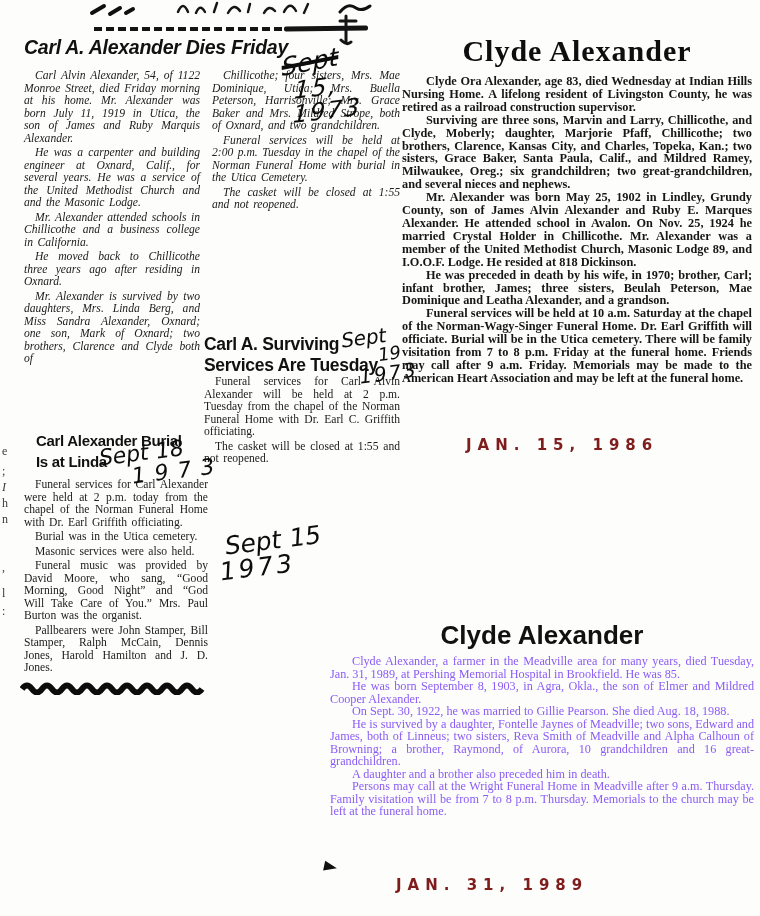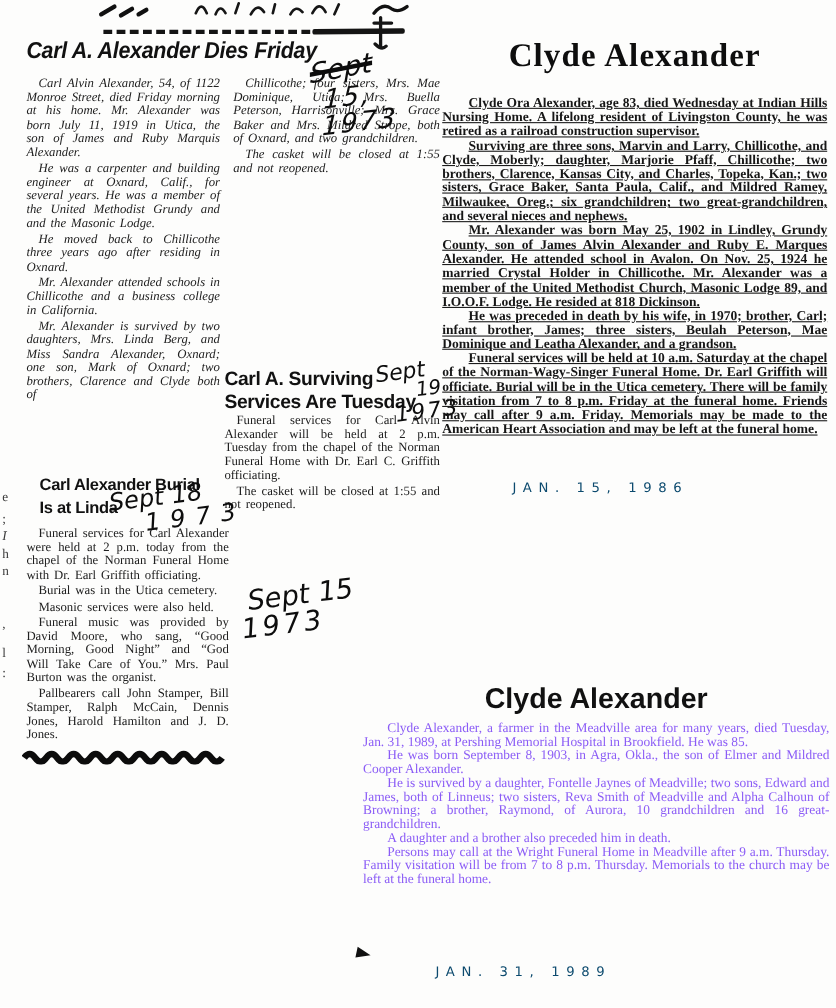--- a/index.html
+++ b/index.html
@@ -27,21 +27,21 @@
   .clip-services .np{margin-top:0;}
   .clip-burial{left:24px;top:430px;width:184px;}
   .clip-burial .headline-sans{font-size:15px;line-height:21px;padding-left:12px;}
   .clip-burial .np{margin-top:7px;}
   
   .clip-clyde-1986{left:402px;top:34px;width:350px;}
   .clip-clyde-1986 .headline-serif{
     font-family:"Liberation Serif",serif;font-weight:700;font-size:30px;
     text-align:center;letter-spacing:1px;color:#0e0e0e;line-height:1.1;
   }
-  .c86{margin-top:20px;text-decoration:underline;}
+  .c86{margin-top:8px;}
   .c86 p{font-size:12.3px;line-height:12.9px;font-weight:600;text-align:justify;
     margin:0;text-indent:24px;color:#161616;}
   
   .clip-clyde-1989{left:330px;top:622px;width:424px;}
   .clip-clyde-1989 .headline-sans{font-size:26px;text-align:center;letter-spacing:0;}
   .c89{margin-top:6px;}
   .c89 p{font-size:12.2px;line-height:12.5px;text-align:justify;margin:0;
     text-indent:22px;color:#8b5cf6;}
   
   .hand{position:absolute;font-family:"DejaVu Sans",sans-serif;color:#0d0d0d;}
@@ -51,22 +51,22 @@
   .hand-top .struck{text-decoration:line-through;text-decoration-thickness:4px;display:inline-block;transform:rotate(-4deg);}
   .hand-top .l2{font-size:24px;margin-left:14px;letter-spacing:2px;}
   .hand-svcdate{left:136px;top:-8px;font-size:20px;}
   .hand-svcdate .l2{margin-left:38px;font-size:18px;}
   .hand-svcdate .l3{margin-left:20px;letter-spacing:2px;}
   .hand-burialdate{left:74px;top:10px;font-size:22px;}
   .hand-burialdate .l2{margin-left:34px;letter-spacing:9px;}
   .hand-mid{left:224px;top:528px;font-size:25px;}
   .hand-mid .l2{margin-left:-4px;letter-spacing:3px;}
   .hand-print{
-    font-family:"DejaVu Sans",sans-serif;font-weight:400;font-size:12px;
-    letter-spacing:6px;color:#0c4a6e;white-space:nowrap;
+    font-family:"DejaVu Sans",sans-serif;font-weight:700;font-size:15px;
+    letter-spacing:6px;color:#7f1d1d;white-space:nowrap;
   }
   .hand-1986{left:466px;top:436px;}
   .hand-1989{left:396px;top:876px;}
   
   .torn-dashes{position:absolute;left:94px;top:27px;width:188px;height:0;border-top:4px dashed #141414;}
   .torn-solid{position:absolute;left:284px;top:26px;width:84px;height:5px;background:#141414;transform:rotate(-0.6deg);border-radius:2px;}
   .margin-frags{position:absolute;left:2px;top:444px;width:16px;font-size:12px;color:#3a3a3a;}
   .margin-frags span{position:absolute;left:0;display:block;font-family:"Liberation Serif",serif;}
   .margin-frags span:nth-child(1){top:0;}
   .margin-frags span:nth-child(2){top:20px;}
@@ -104,27 +104,28 @@
 
   <section class="clip-dies-friday">
     <div class="headline-sans">Carl A. Alexander Dies Friday</div>
     <div class="hand script hand-top">
       <div class="struck">Sept</div>
       <div class="l2">15, 1973</div>
     </div>
     <div class="cols np">
       <div class="colA">
         <p>Carl Alvin Alexander, 54, of 1122 Monroe Street, died Friday morning at his home. Mr. Alexander was born July 11, 1919 in Utica, the son of James and Ruby Marquis Alexander.</p>
-        <p>He was a carpenter and building engineer at Oxnard, Calif., for several years. He was a member of the United Methodist Grundy and and the Masonic Lodge.</p>
+        <p>He was a carpenter and building engineer at Oxnard, Calif., for several years. He was a service of the United Methodist Church and and the Masonic Lodge.</p>
+        <p>Mr. Alexander attended schools in Chillicothe and a business college in California.</p>
         <p>He moved back to Chillicothe three years ago after residing in Oxnard.</p>
-        <p>Mr. Alexander attended schools in Chillicothe and a business college in California.</p>
         <p>Mr. Alexander is survived by two daughters, Mrs. Linda Berg, and Miss Sandra Alexander, Oxnard; one son, Mark of Oxnard; two brothers, Clarence and Clyde both of</p>
       </div>
       <div class="colB">
         <p>Chillicothe; four sisters, Mrs. Mae Dominique, Utica; Mrs. Buella Peterson, Harrisonville; Mrs. Grace Baker and Mrs. Mildred Strope, both of Oxnard, and two grandchildren.</p>
+        <p>Funeral services will be held at 2:00 p.m. Tuesday in the chapel of the Norman Funeral Home with burial in the Utica Cemetery.</p>
         <p>The casket will be closed at 1:55 and not reopened.</p>
       </div>
     </div>
   </section>
 
   <section class="clip-services">
     <div class="headline-sans">
       <span style="display:block">Carl A. Surviving</span>
       <span style="display:block">Services Are Tuesday</span>
     </div>
@@ -146,21 +147,21 @@
     </div>
     <div class="hand script hand-burialdate">
       <div>Sept 18</div>
       <div class="l2">1973</div>
     </div>
     <div class="np">
       <p>Funeral services for Carl Alexander were held at 2 p.m. today from the chapel of the Norman Funeral Home with Dr. Earl Griffith officiating.</p>
       <p>Burial was in the Utica cemetery.</p>
       <p>Masonic services were also held.</p>
       <p>Funeral music was provided by David Moore, who sang, “Good Morning, Good Night” and “God Will Take Care of You.” Mrs. Paul Burton was the organist.</p>
-      <p>Pallbearers call John Stamper, Bill Stamper, Ralph McCain, Dennis Jones, Harold Hamilton and J. D. Jones.</p>
+      <p>Pallbearers were John Stamper, Bill Stamper, Ralph McCain, Dennis Jones, Harold Hamilton and J. D. Jones.</p>
     </div>
     <svg class="squiggle" width="188" height="14" viewBox="0 0 188 14">
       <path d="M2,8 q5,-7 10,0 t10,0 t10,0 t10,0 t10,0 t10,0 t10,0 t10,0 t10,0 t10,0 t10,0 t10,0 t10,0 t10,0 t10,0 t10,0 t10,0 t10,0" stroke="#0c0c0c" stroke-width="6" fill="none"></path>
     </svg>
   </section>
 
   <div class="margin-frags">
     <span>e</span>
     <span>;</span>
     <span>I</span>
@@ -186,20 +187,21 @@
   <div class="hand script hand-mid">
     <div>Sept 15</div>
     <div class="l2">1973</div>
   </div>
 
   <section class="clip-clyde-1989">
     <div class="headline-sans">Clyde Alexander</div>
     <div class="c89">
       <p>Clyde Alexander, a farmer in the Meadville area for many years, died Tuesday, Jan. 31, 1989, at Pershing Memorial Hospital in Brookfield. He was 85.</p>
       <p>He was born September 8, 1903, in Agra, Okla., the son of Elmer and Mildred Cooper Alexander.</p>
+      <p>On Sept. 30, 1922, he was married to Gillie Pearson. She died Aug. 18, 1988.</p>
       <p>He is survived by a daughter, Fontelle Jaynes of Meadville; two sons, Edward and James, both of Linneus; two sisters, Reva Smith of Meadville and Alpha Calhoun of Browning; a brother, Raymond, of Aurora, 10 grandchildren and 16 great-grandchildren.</p>
       <p>A daughter and a brother also preceded him in death.</p>
       <p>Persons may call at the Wright Funeral Home in Meadville after 9 a.m. Thursday. Family visitation will be from 7 to 8 p.m. Thursday. Memorials to the church may be left at the funeral home.</p>
     </div>
   </section>
   <div class="arrow-mark"></div>
   <div class="hand hand-print hand-1989">JAN. 31, 1989</div>
 
 </div>
 

